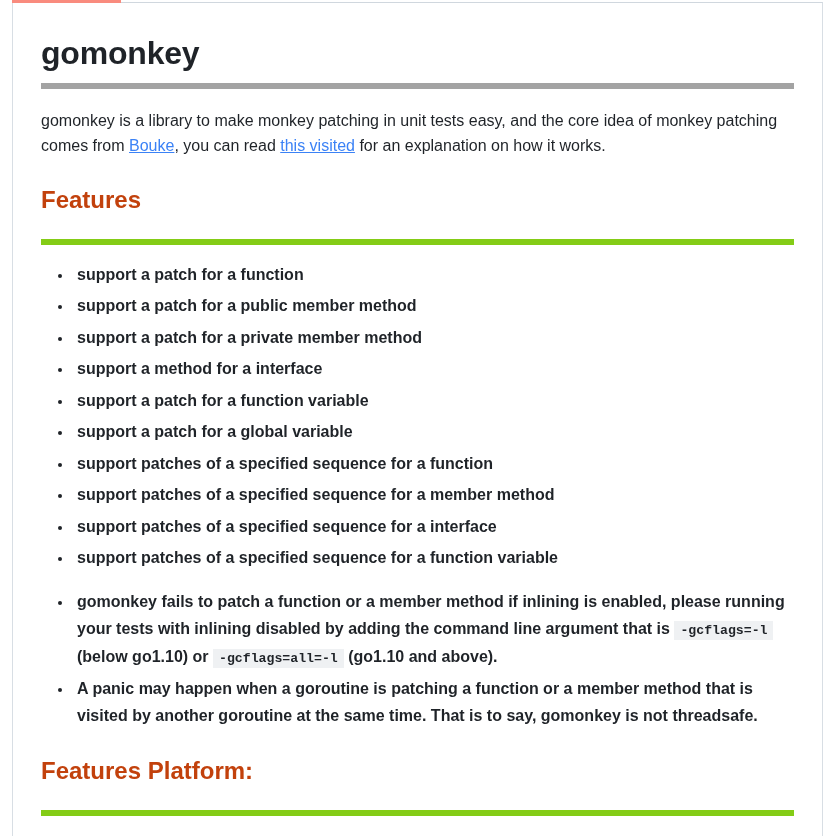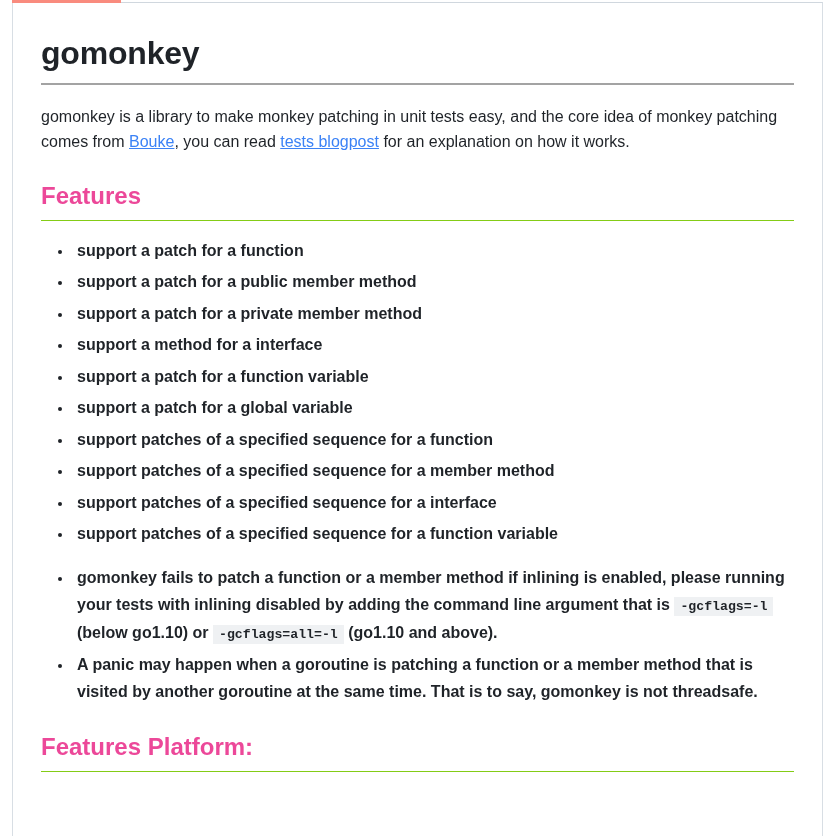--- a/index.html
+++ b/index.html
@@ -50,21 +50,21 @@
     font-size: 16px;
     line-height: 1.55;
   }
 
   h1#page-title {
     font-size: 32px;
     line-height: 1.25;
     font-weight: 700;
     margin: 0 0 0 0;
     padding-bottom: 10px;
-    border-bottom: 2px solid #a3a3a3;
+    border-bottom: 6px solid #a3a3a3;
     color: #1f2328;
     letter-spacing: -0.2px;
   }
 
   p.intro {
     margin: 20px 0 0 0;
     font-size: 16px;
     line-height: 1.55;
     color: #1f2328;
   }
@@ -73,23 +73,23 @@
     color: #3b82f6;
     text-decoration: underline;
     cursor: pointer;
   }
 
   h2.section-heading {
     font-size: 24px;
     font-weight: 700;
     line-height: 1.25;
     margin: 26px 0 0 0;
-    padding-bottom: 9px;
-    border-bottom: 1px solid #84cc16;
-    color: #ec4899;
+    padding-bottom: 24px;
+    border-bottom: 6px solid #84cc16;
+    color: #c2410c;
   }
 
   ul.md-list {
     margin: 16px 0 0 0;
     padding-left: 32px;
     list-style: disc;
     font-weight: bold;
   }
   ul.md-list > li {
     margin: 0 0 4px 0;
@@ -116,21 +116,21 @@
 
 <div id="progress-bar-track">
   <div id="progress-bar-fill" style="width: 108.68px; background: rgb(249, 139, 126);"></div>
 </div>
 
 <div id="readme-frame">
   <div id="readme-body">
 
     <h1 id="page-title">gomonkey</h1>
 
-    <p class="intro"><span>gomonkey is a library to make monkey patching in unit tests easy, and the core idea of monkey patching comes from </span><a class="link">Bouke</a><span>, you can read </span><a class="link">tests blogpost</a><span> for an explanation on how it works.</span></p>
+    <p class="intro"><span>gomonkey is a library to make monkey patching in unit tests easy, and the core idea of monkey patching comes from </span><a class="link">Bouke</a><span>, you can read </span><a class="link">this visited</a><span> for an explanation on how it works.</span></p>
 
     <h2 class="section-heading">Features</h2>
 
     <ul class="md-list">
       <li>support a patch for a function</li>
       <li>support a patch for a public member method</li>
       <li>support a patch for a private member method</li>
       <li>support a method for a interface</li>
       <li>support a patch for a function variable</li>
       <li>support a patch for a global variable</li>

